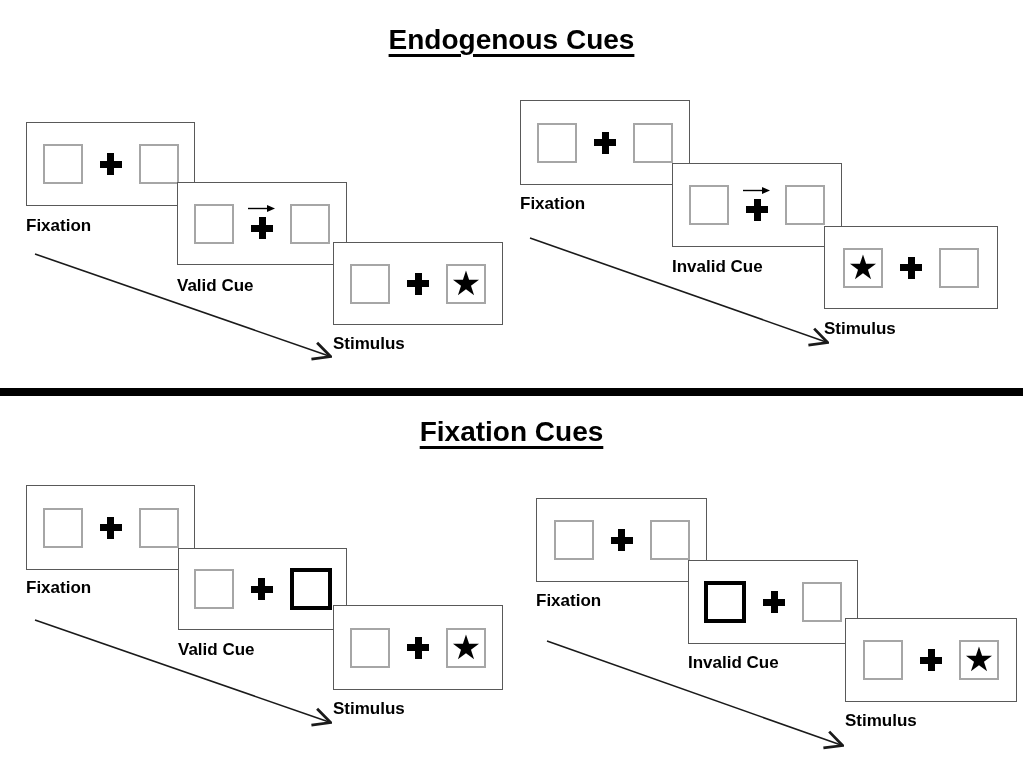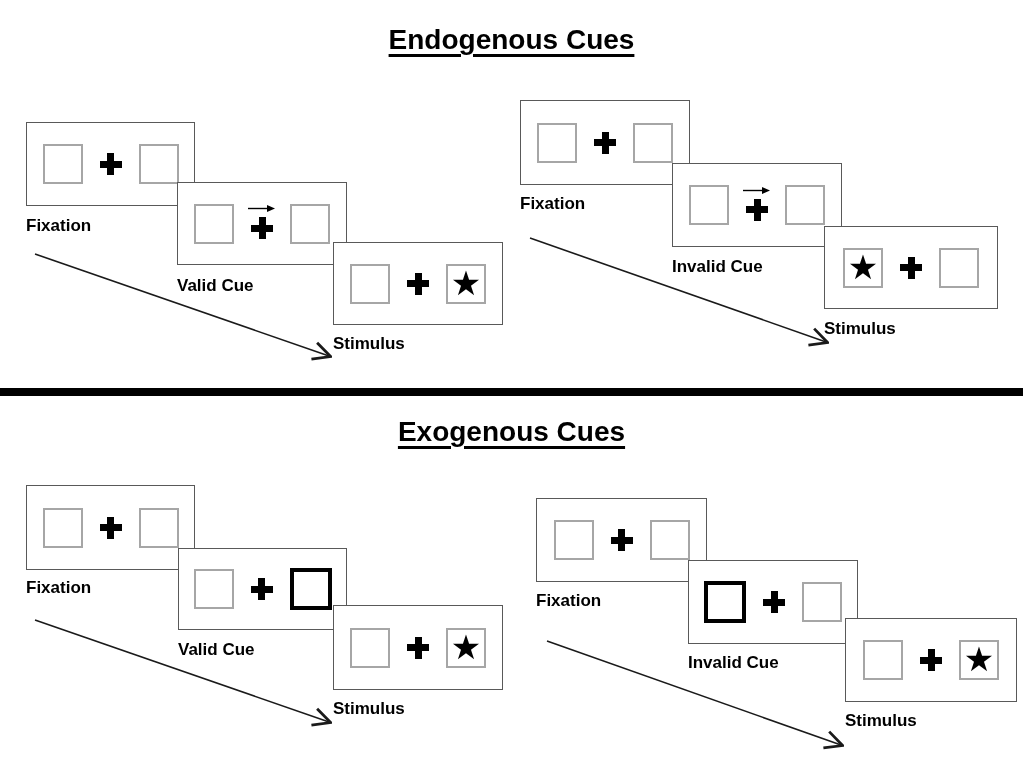--- a/index.html
+++ b/index.html
@@ -122,21 +122,21 @@
     <div class="plus-group">
         <div class="plus"></div>
       </div>
     <div class="sq"></div>
   </div>
   <div class="frame-label" style="left:824px;top:319px;width:174px;">Stimulus</div>
 
   <div class="divider" style="top:388px;height:8px;"></div>
 
   <div class="section-title" style="top:416px;">
-    <span>Exogenous Cues</span>
+    <span>Fixation Cues</span>
   </div>
 
   <svg class="tl-arrow" style="left:30px;top:614px;" width="315" height="122" viewBox="0 0 315 122">
     <line x1="5" y1="6" x2="299" y2="108" marker-end="url(#ah)"></line>
   </svg>
   <svg class="tl-arrow" style="left:542px;top:635px;" width="315" height="122" viewBox="0 0 315 122">
     <line x1="5" y1="6" x2="299" y2="110" marker-end="url(#ah)"></line>
   </svg>
 
   <div class="panel" style="left:26px;top:485px;width:169px;height:85px;">

